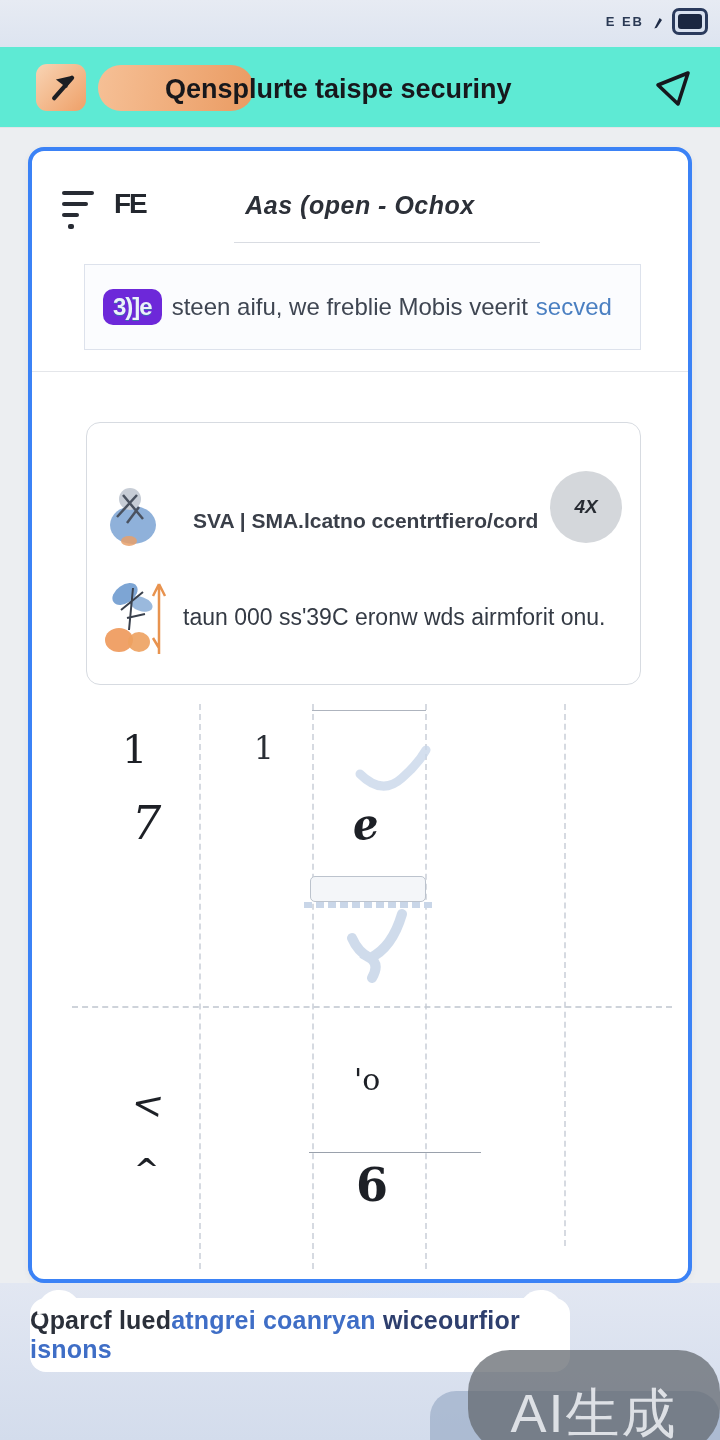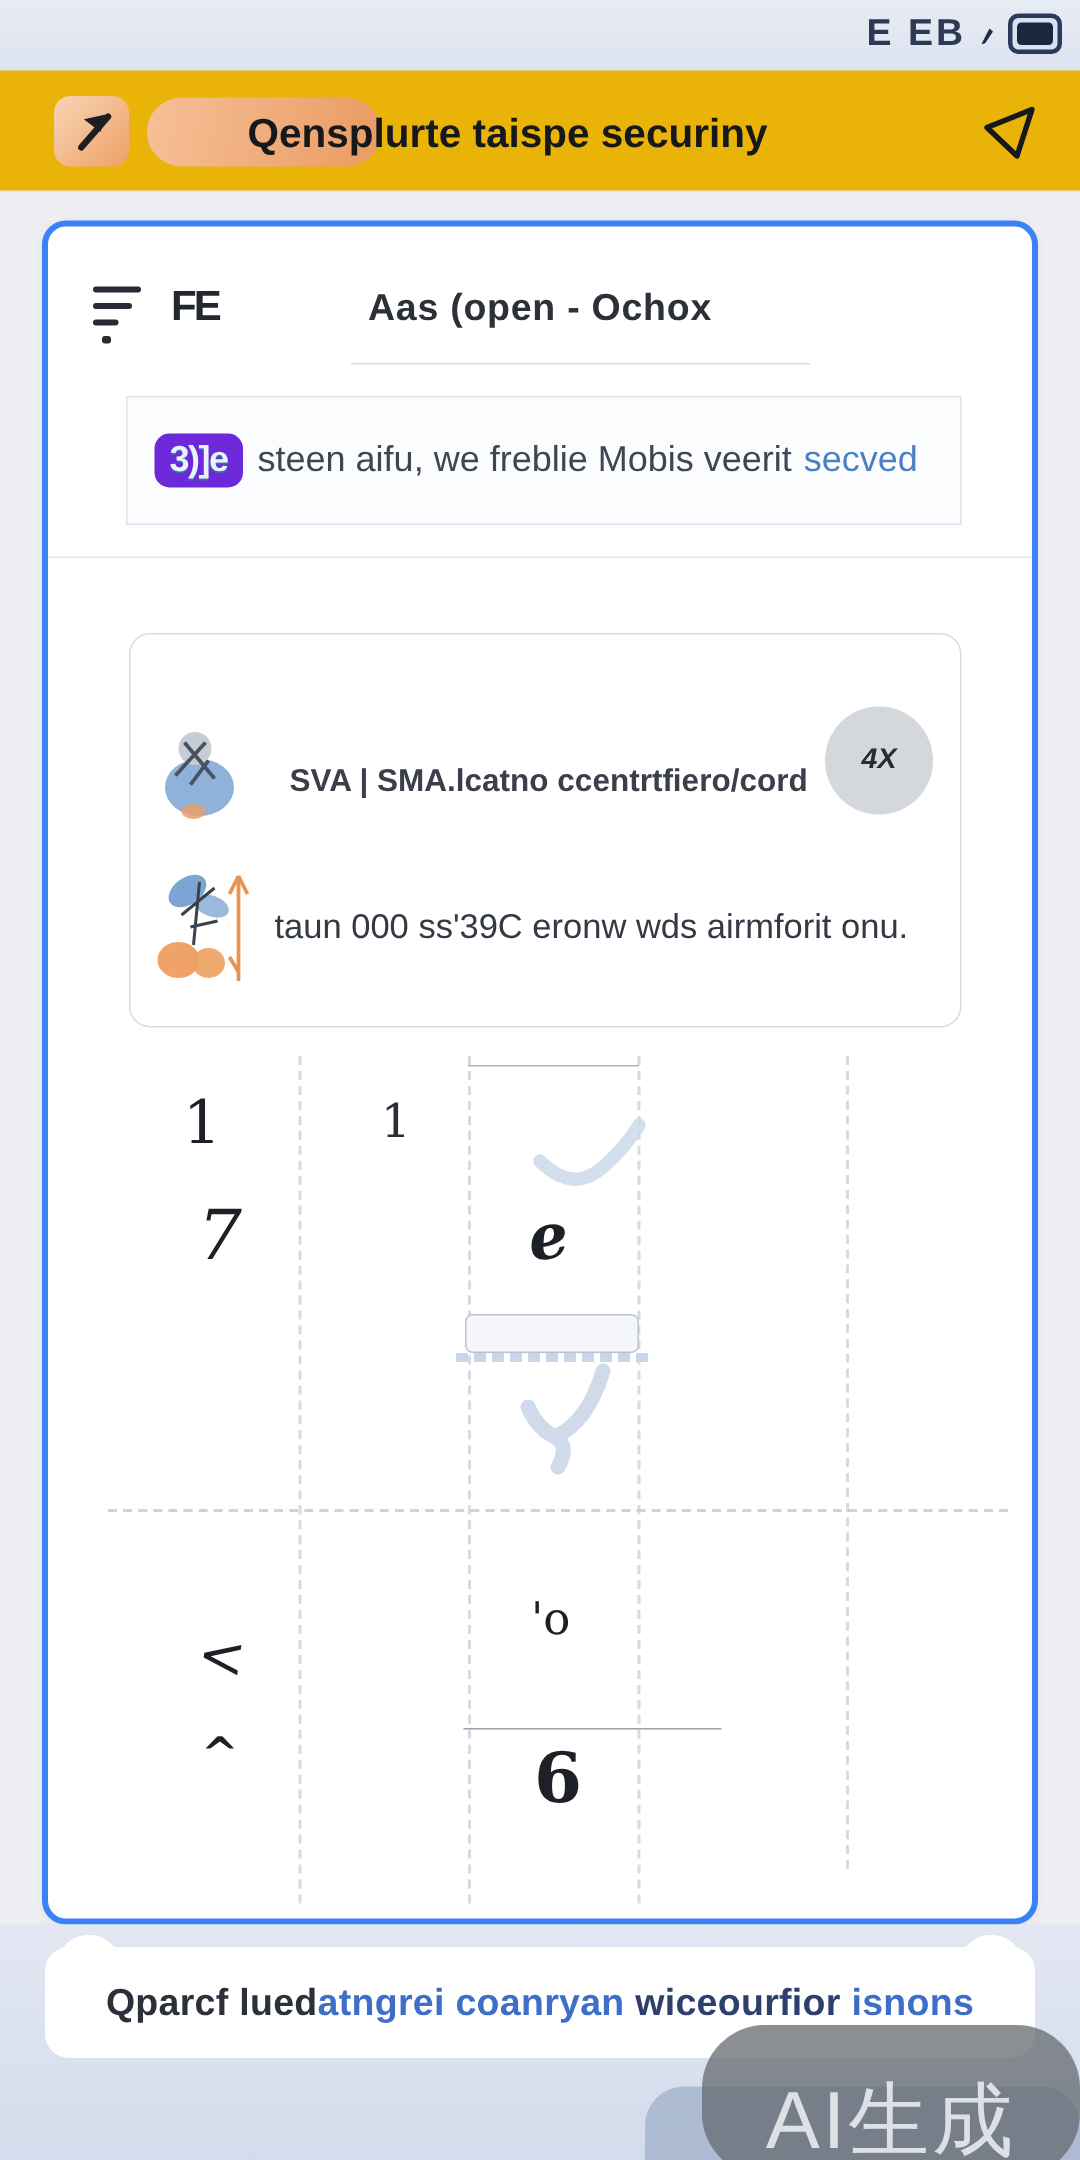--- a/index.html
+++ b/index.html
@@ -4,27 +4,27 @@
 <style>
   * { margin:0; padding:0; box-sizing:border-box; }
   body { font-family:"Liberation Sans", sans-serif; background:#eceef1; }
   #app { position:relative; width:720px; height:1440px; overflow:hidden; background:#eceef1; }
 
   
   .status-bar { position:absolute; left:0; top:0; width:720px; height:47px;
     background:linear-gradient(180deg,#e7ebf3,#dde4f0); display:flex; align-items:center; }
   .status-title { position:absolute; left:28px; top:8px; font-size:25px; color:#3a4150; letter-spacing:.5px; }
   .status-icons { position:absolute; right:12px; top:8px; display:flex; align-items:center; gap:7px; }
-  .carrier { font-size:25px; font-weight:700; color:#2b3a55; letter-spacing:2px; }
+  .carrier { font-size:13px; font-weight:700; color:#2b3a55; letter-spacing:2px; }
   .pen-icon { width:14px; height:14px; transform:rotate(-15deg); }
   .battery { width:36px; height:27px; border:3px solid #2a3a5c; border-radius:7px; background:#d9e1ef; padding:3px; }
   .battery-inner { width:100%; height:100%; background:#1b2741; border-radius:3px; }
 
   
-  .header { position:absolute; left:0; top:47px; width:720px; height:81px; background:#eab308;
+  .header { position:absolute; left:0; top:47px; width:720px; height:81px; background:#5eead4;
     border-bottom:1px solid #e2e4e8; }
   .tool-btn { position:absolute; left:36px; top:17px; width:50px; height:47px; border-radius:11px;
     background:linear-gradient(135deg,#f8d4b4,#efa068); display:flex; align-items:center; justify-content:center; }
   .header-pill { position:absolute; left:98px; top:18px; width:156px; height:46px; border-radius:23px;
     background:linear-gradient(100deg,#f6c096,#ea9b62); }
   .header-title { position:absolute; left:165px; top:27px; font-size:27px; font-weight:600; color:#17181c; z-index:2; }
   .send-btn { position:absolute; right:22px; top:18px; width:50px; height:47px;
     display:flex; align-items:center; justify-content:center; }
 
   
@@ -32,21 +32,21 @@
     border-radius:16px; border:4px solid #3b82f6; box-shadow:0 2px 6px rgba(60,70,90,.06); }
 
   .filter-icon { position:absolute; left:30px; top:40px; width:34px; }
   .filter-icon .bar { height:4px; background:#272b33; border-radius:2px; margin-bottom:7px; }
   .filter-icon .b1 { width:32px; } .filter-icon .b2 { width:26px; } .filter-icon .b3 { width:17px; }
   .filter-icon .dot { width:6px; height:5px; background:#272b33; border-radius:2px; margin-left:6px; }
 
   .fe-label { position:absolute; left:82px; top:37px; font-size:28px; font-weight:700; color:#23272e; letter-spacing:-2px; }
 
   .card-title { position:absolute; left:0; top:40px; width:100%; text-align:center; font-size:25px;
-    font-weight:600; color:#2c3038; letter-spacing:.5px; }
+    font-weight:600; color:#2c3038; letter-spacing:.5px;font-style:italic; }
   .title-underline { position:absolute; left:202px; top:91px; width:306px; height:1px; background:#d9dce2; }
 
   .banner { position:absolute; left:52px; top:113px; width:557px; height:86px; background:#fbfcfe;
     border:1px solid #dde2ec; display:flex; align-items:center; padding:0 18px; }
   .banner-badge { background:#6d28d9; color:#ebf1fa; font-weight:800; font-size:24px; letter-spacing:-1px;
     border-radius:10px; padding:4px 10px; margin-right:10px; text-shadow:0 1px 0 #3c6cab; }
   .banner-text { font-size:24px; color:#3f4652; }
   .banner-link { font-size:24px; color:#4a7fc1; margin-left:8px; }
 
   .section-divider { position:absolute; left:0; top:220px; width:100%; height:1px; background:#e4e6ea; }
@@ -88,21 +88,21 @@
   .swoosh { position:absolute; }
 
   
   .bottom-area { position:absolute; left:0; top:1283px; width:720px; height:157px;
     background:linear-gradient(180deg,#e2e7f2,#d3dcec); }
   .bottom-glow { position:absolute; left:290px; top:2px; width:280px; height:60px; border-radius:50%;
     background:radial-gradient(ellipse at center,#dbe6f8,transparent 70%); }
   .bottom-blob { position:absolute; left:430px; top:108px; width:290px; height:49px;
     background:#97a9c4; border-radius:26px 26px 0 0; opacity:.65; }
 
-  .footer-bar { position:absolute; left:30px; top:15px; width:660px; height:74px; background:#ffffff;
+  .footer-bar { position:absolute; left:30px; top:15px; width:540px; height:74px; background:#ffffff;
     border-radius:16px; display:flex; align-items:center; justify-content:center; }
   .footer-bar .curl { position:absolute; top:-8px; width:44px; height:22px; background:#ffffff;
     border-radius:50% 50% 0 0 / 100% 100% 0 0; }
   .curl-l { left:6px; transform:rotate(-6deg); }
   .curl-r { right:6px; transform:rotate(6deg); }
   .footer-text { font-size:25px; font-weight:600; letter-spacing:.2px; }
   .fseg1 { color:#2b303a; } .fseg2 { color:#3f6ec6; } .fseg3 { color:#2e3f6e; } .fseg4 { color:#3f6ec6; }
 
   .watermark { position:absolute; left:468px; top:1350px; width:252px; height:101px; border-radius:42px;
     background:rgba(100,106,112,.75); display:flex; align-items:flex-end; justify-content:center;

